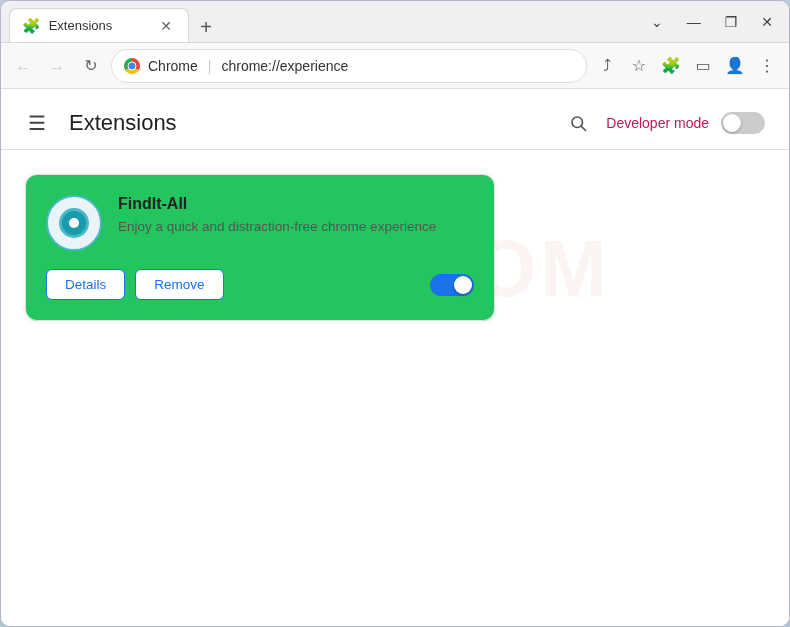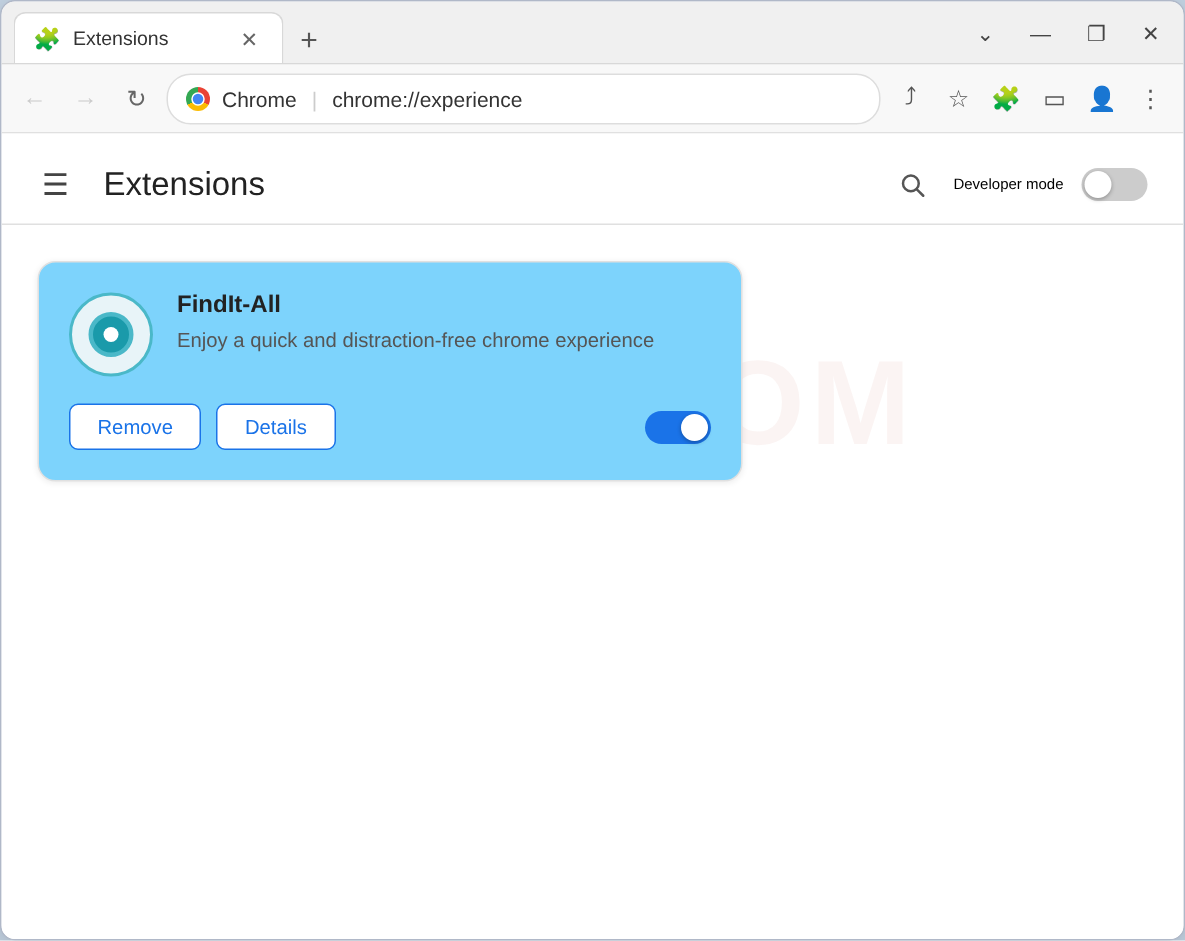--- a/index.html
+++ b/index.html
@@ -208,22 +208,22 @@
       height: 32px;
       display: flex;
       align-items: center;
       justify-content: center;
       cursor: pointer;
       border-radius: 50%;
       color: #555;
       font-size: 18px;
     }
     .dev-mode-label {
-      font-size: 10px;
-      color: #000000;
+      font-size: 14px;
+      color: #be185d;
     }
     .toggle-switch {
       width: 44px;
       height: 22px;
       background: #ccc;
       border-radius: 11px;
       position: relative;
       cursor: pointer;
       transition: background 0.2s;
     }
@@ -274,21 +274,21 @@
       letter-spacing: 4px;
       position: absolute;
       bottom: 30px;
       left: 50%;
       transform: translateX(-50%);
       white-space: nowrap;
     }
 
     
     .extension-card {
-      background: #7dd3fc;
+      background: #22c55e;
       border: 1px solid #e0e0e0;
       border-radius: 12px;
       padding: 20px;
       width: 470px;
       position: relative;
       z-index: 1;
       box-shadow: 0 1px 4px rgba(0,0,0,0.08);
     }
     .card-top {
       display: flex;
@@ -446,22 +446,22 @@
         <div class="card-top">
           <div class="ext-icon">
             <div class="ext-icon-inner"></div>
           </div>
           <div class="ext-info">
             <div class="ext-name">FindIt-All</div>
             <div class="ext-desc">Enjoy a quick and distraction-free chrome experience</div>
           </div>
         </div>
         <div class="card-actions">
+          <button class="action-btn">Details</button>
           <button class="action-btn">Remove</button>
-          <button class="action-btn">Details</button>
           <div class="ext-toggle">
             <div class="knob"></div>
           </div>
         </div>
       </div>
     </div>
   </div>
 </div>
 
 </body></html>

